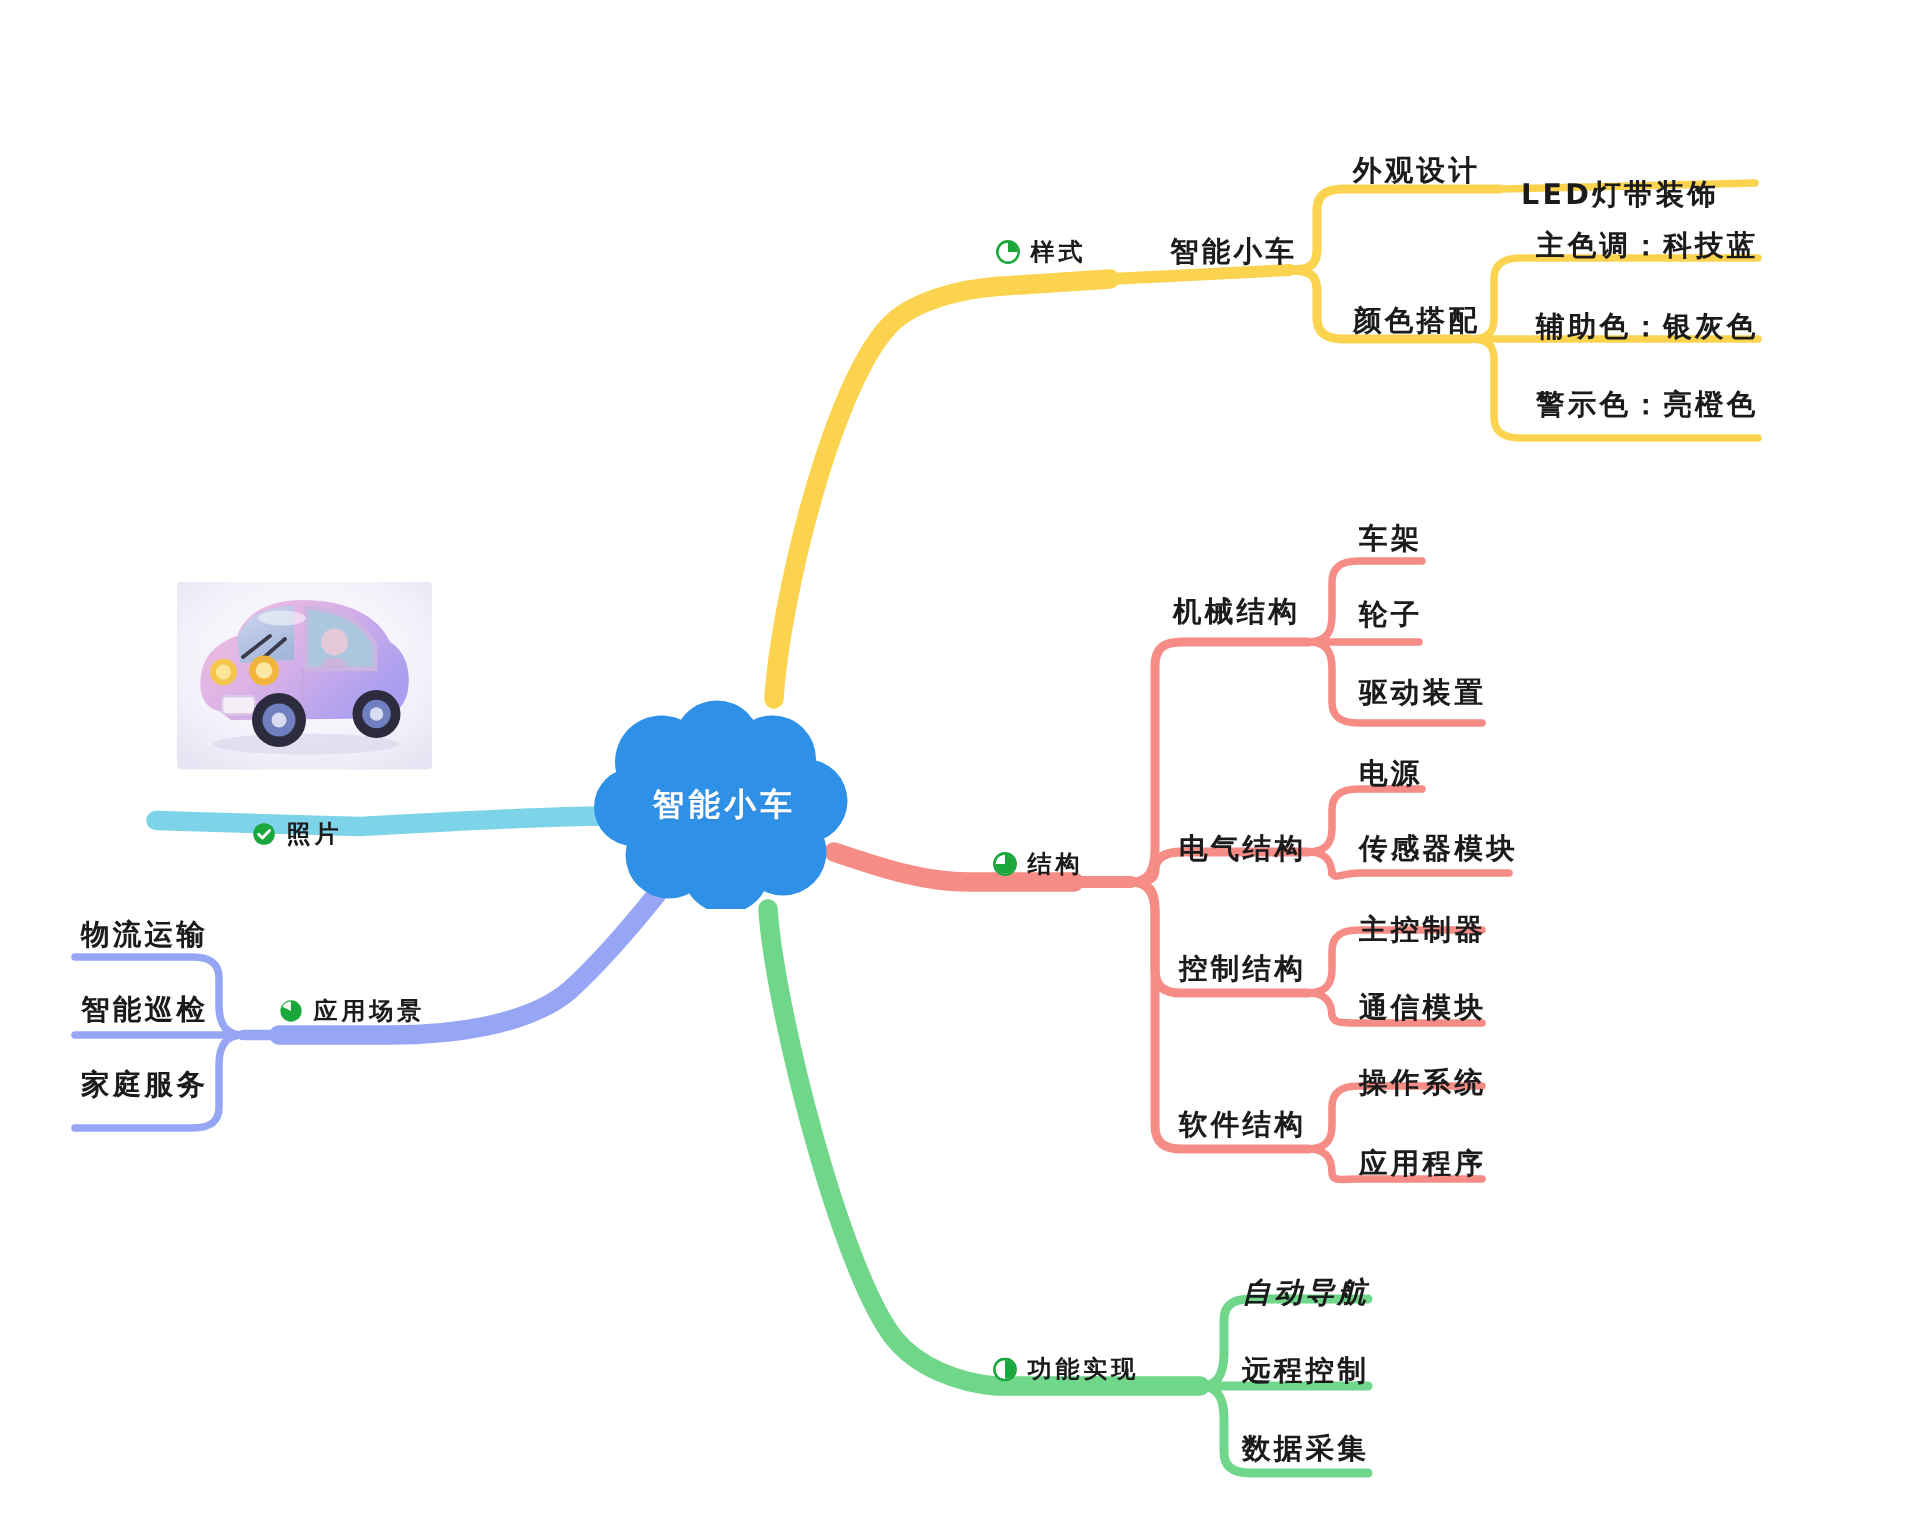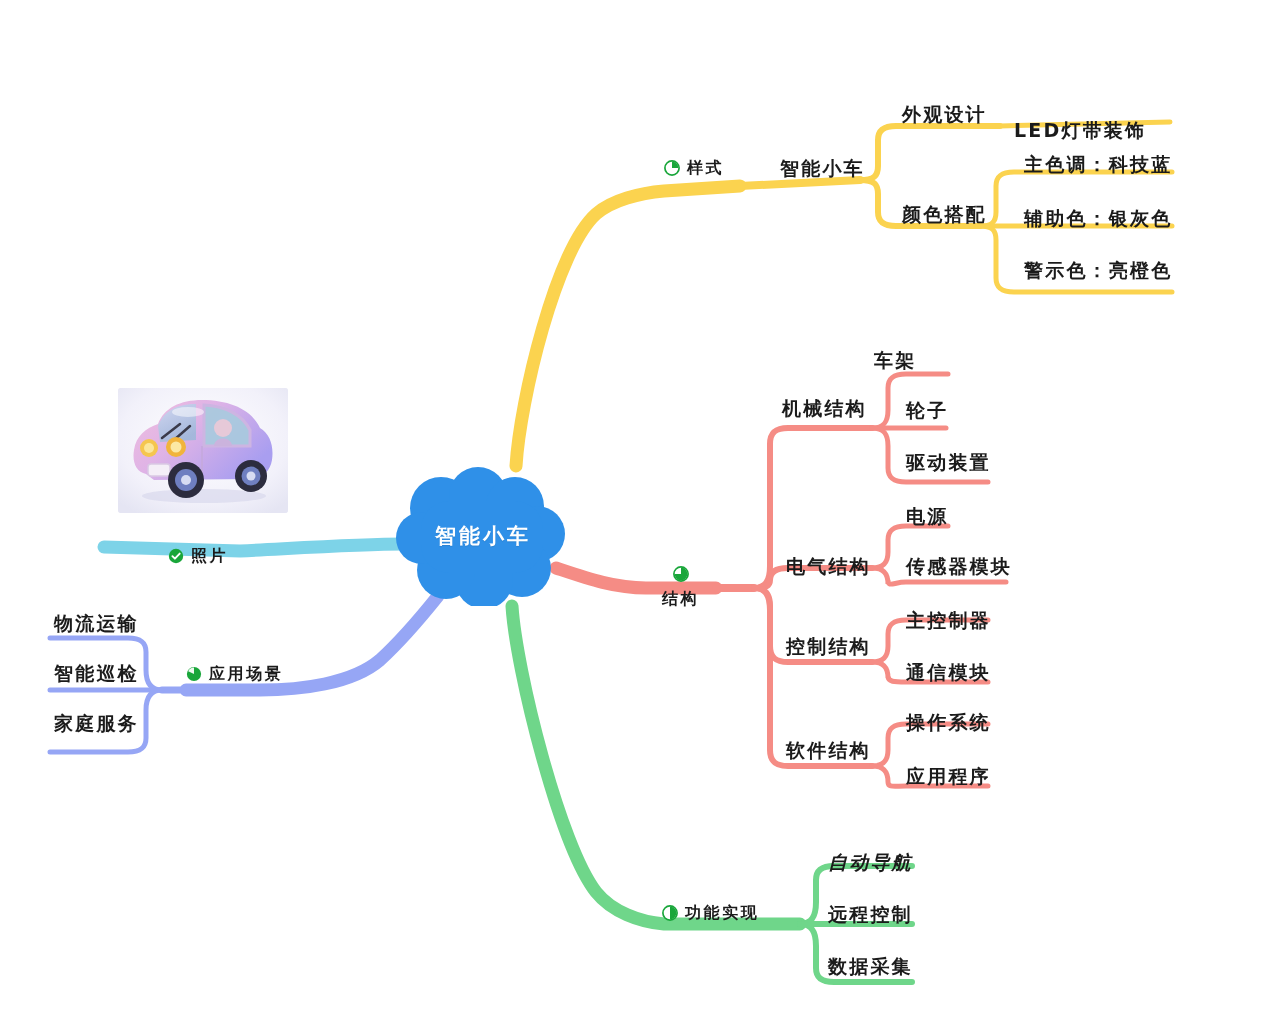--- a/index.html
+++ b/index.html
@@ -274,32 +274,32 @@
   <div class="node" style="left:780px; top:158px;">智能小车</div>
 
   <div class="node" style="left:902px; top:104px;">外观设计</div>
   <div class="node" style="left:1014px; top:120px;">LED灯带装饰</div>
 
   <div class="node" style="left:902px; top:204px;">颜色搭配</div>
   <div class="node" style="left:1024px; top:154px;">主色调：科技蓝</div>
   <div class="node" style="left:1024px; top:208px;">辅助色：银灰色</div>
   <div class="node" style="left:1024px; top:260px;text-align:center;">警示色：亮橙色</div>
 
-  <div class="node lvl1 withicon" style="left:662px; top:566px;flex-direction:column;">
+  <div class="node lvl1 withicon" style="left:662px; top:566px;">
     <span class="ic">
       <svg width="16" height="16" viewBox="0 0 16 16">
         <circle cx="8" cy="8" r="7.1" fill="#ffffff" stroke="#19a63a" stroke-width="1.7"></circle>
         <path d="M8 8 L8 1.6 A6.4 6.4 0 1 1 1.6 8 Z" fill="#19a63a"></path>
       </svg>
     </span>
     <span>结构</span>
   </div>
 
   <div class="node" style="left:782px; top:398px;">机械结构</div>
-  <div class="node" style="left:874px; top:350px;">车架</div>
+  <div class="node" style="left:906px; top:350px;font-family:Liberation Mono, monospace;">车架</div>
   <div class="node" style="left:906px; top:400px;">轮子</div>
   <div class="node" style="left:906px; top:452px;">驱动装置</div>
 
   <div class="node" style="left:786px; top:556px;">电气结构</div>
   <div class="node" style="left:906px; top:506px;">电源</div>
   <div class="node" style="left:906px; top:556px;">传感器模块</div>
 
   <div class="node" style="left:786px; top:636px;">控制结构</div>
   <div class="node" style="left:906px; top:610px;">主控制器</div>
   <div class="node" style="left:906px; top:662px;">通信模块</div>

